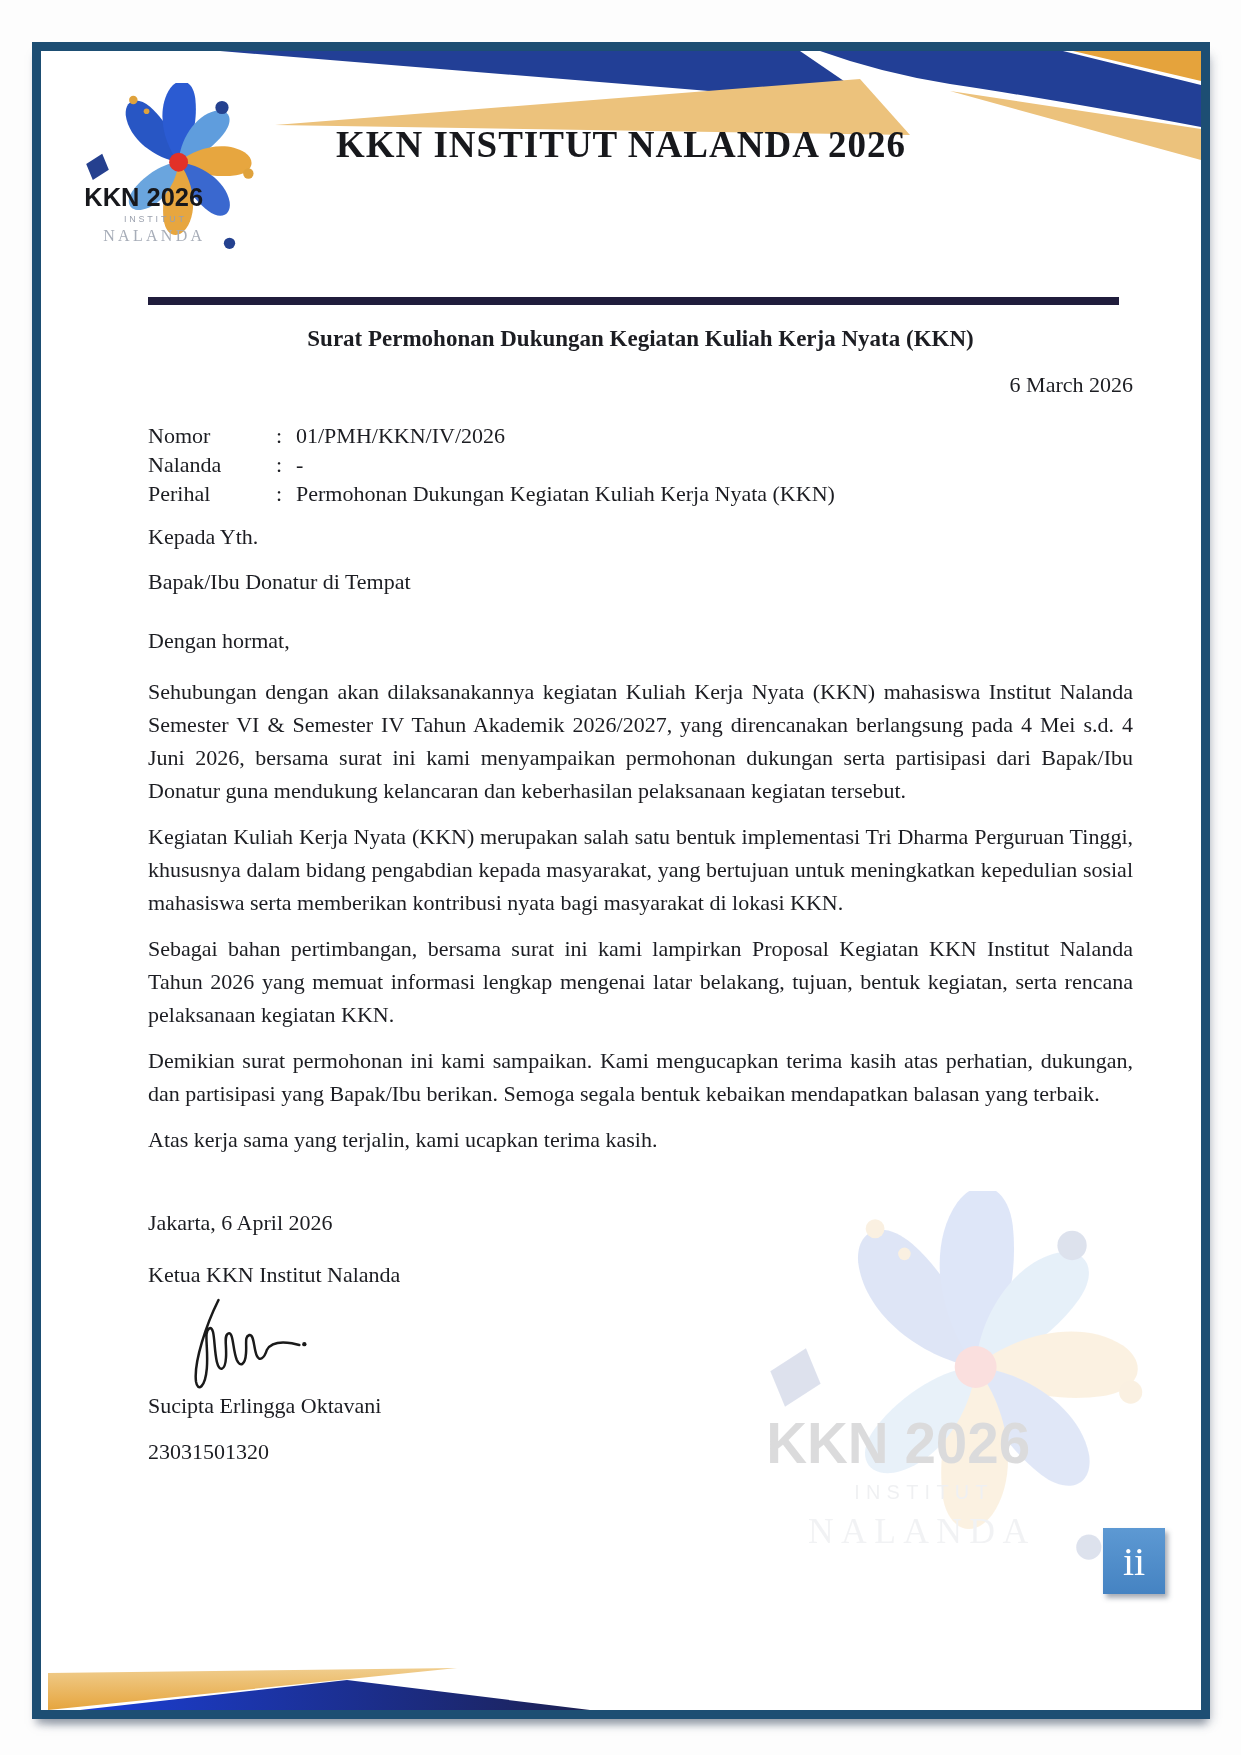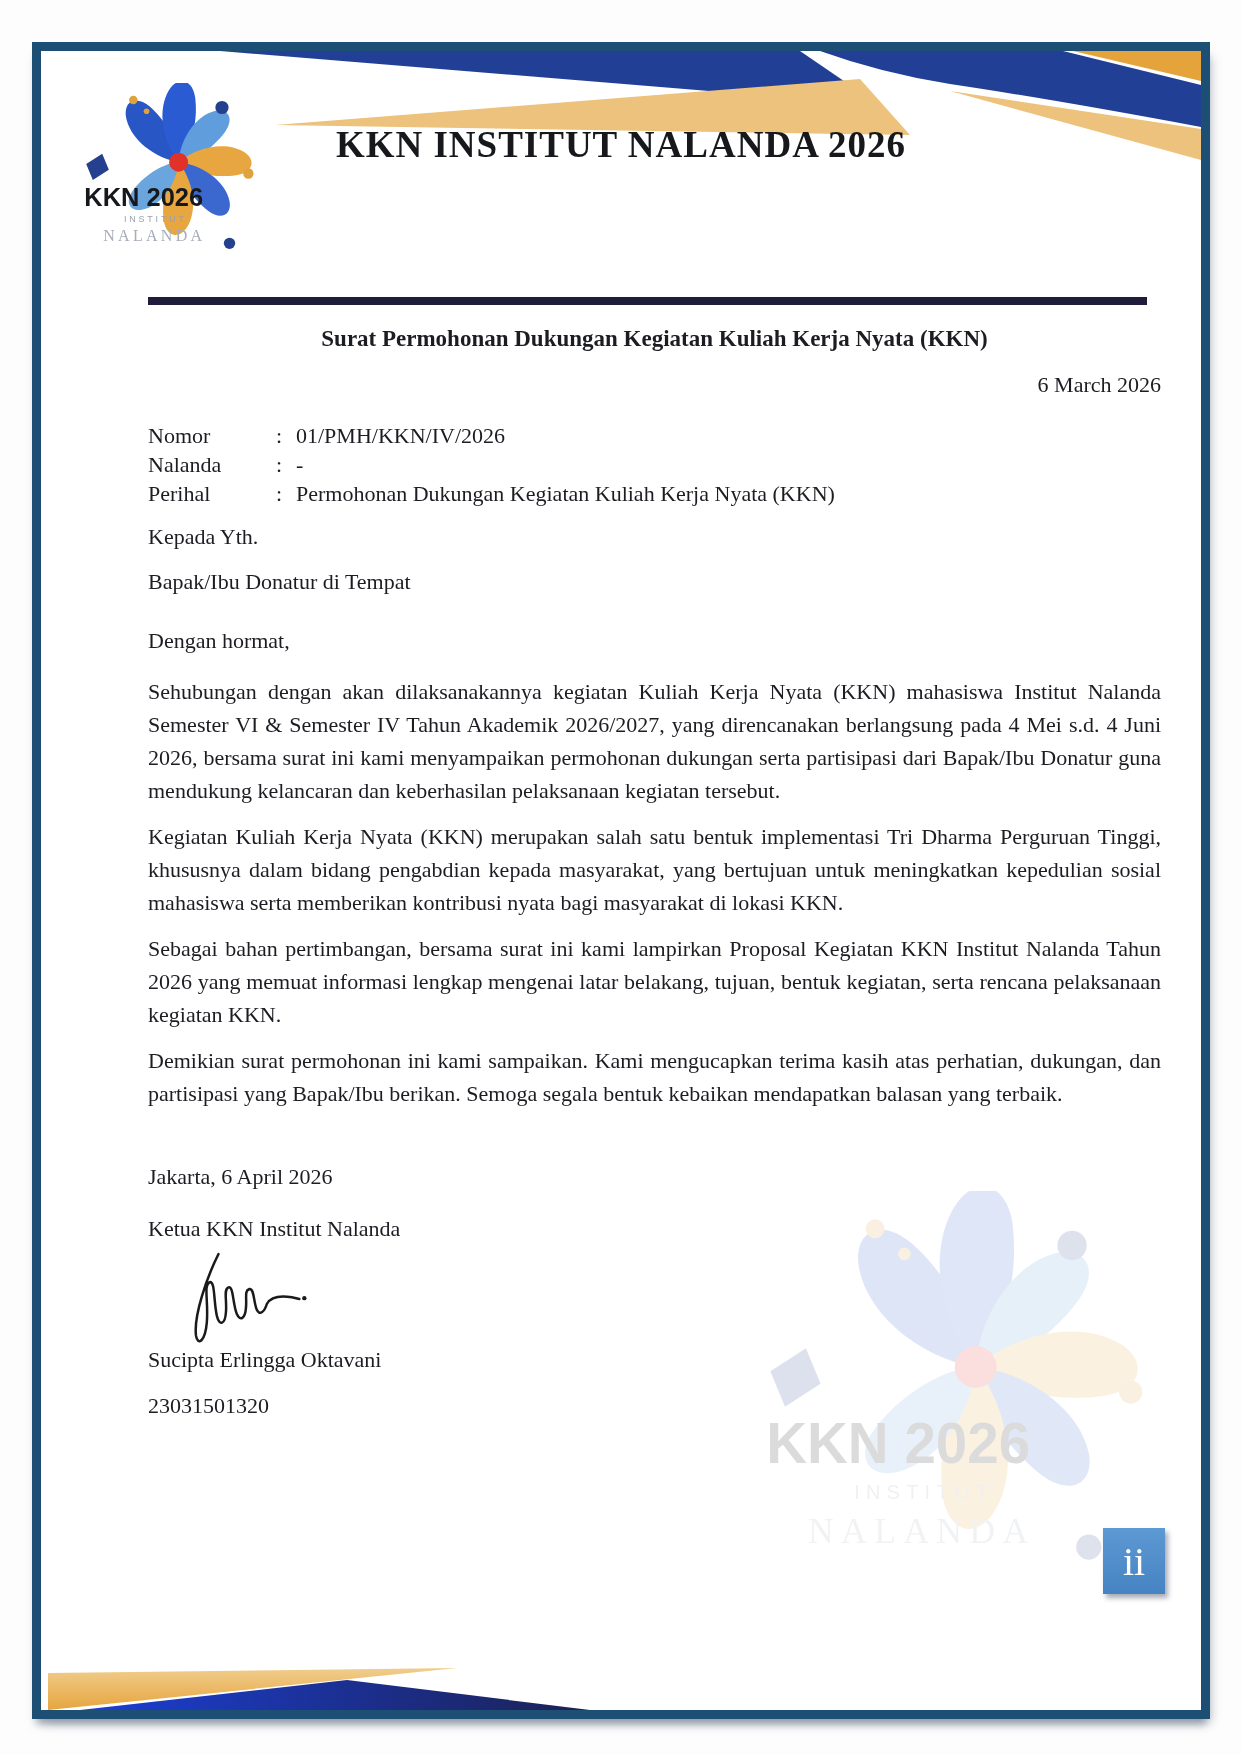--- a/index.html
+++ b/index.html
@@ -17,21 +17,21 @@
   .top-deco{position:absolute;left:0;top:0;width:1160px;height:160px;z-index:1;}
   .bottom-deco{position:absolute;left:0;bottom:0;width:560px;height:51px;z-index:1;}
   .watermark{position:absolute;left:700px;top:1140px;width:440px;height:440px;opacity:.15;z-index:0;}
   .logo{position:absolute;left:32px;top:32px;width:198px;height:198px;}
   .header{position:absolute;left:0;top:0;width:100%;height:206px;z-index:2;}
   .header-text{text-align:center;padding-top:72px;}
   .org-title{font-size:37px;font-weight:bold;color:#17181c;letter-spacing:1px;line-height:44px;}
   .addr{font-size:19px;color:#1c1d22;line-height:40px;white-space:nowrap;}
   .content{
     position:absolute;left:0;top:246px;width:100%;box-sizing:border-box;
-    padding:0 40px 0 107px;z-index:2;color:#1c1d22;font-size:22px;line-height:33px;
+    padding:0 68px 0 107px;z-index:2;color:#1c1d22;font-size:22px;line-height:33px;
   }
   .divider{height:8px;background:#201d3c;margin-right:14px;}
   .subject{margin-top:17px;text-align:center;font-weight:bold;font-size:23px;}
   .date-line{margin-top:13px;text-align:right;}
   .meta{margin-top:20px;line-height:29px;}
   .meta-row{display:flex;}
   .meta-label{width:128px;flex:none;}
   .meta-sep{width:20px;flex:none;}
   .meta-value{flex:1;}
   .line-kepada{margin-top:12px;}
@@ -147,20 +147,21 @@
 
     <div class="line-kepada">Kepada Yth.</div>
     <div class="line-bapak">Bapak/Ibu Donatur di Tempat</div>
     <div class="line-salutation">Dengan hormat,</div>
 
     <div class="para first">Sehubungan dengan akan dilaksanakannya kegiatan Kuliah Kerja Nyata (KKN) mahasiswa Institut Nalanda Semester VI &amp; Semester IV Tahun Akademik 2026/2027, yang direncanakan berlangsung pada 4 Mei s.d. 4 Juni 2026, bersama surat ini kami menyampaikan permohonan dukungan serta partisipasi dari Bapak/Ibu Donatur guna mendukung kelancaran dan keberhasilan pelaksanaan kegiatan tersebut.</div>
     <div class="para">Kegiatan Kuliah Kerja Nyata (KKN) merupakan salah satu bentuk implementasi Tri Dharma Perguruan Tinggi, khususnya dalam bidang pengabdian kepada masyarakat, yang bertujuan untuk meningkatkan kepedulian sosial mahasiswa serta memberikan kontribusi nyata bagi masyarakat di lokasi KKN.</div>
     <div class="para">Sebagai bahan pertimbangan, bersama surat ini kami lampirkan Proposal Kegiatan KKN Institut Nalanda Tahun 2026 yang memuat informasi lengkap mengenai latar belakang, tujuan, bentuk kegiatan, serta rencana pelaksanaan kegiatan KKN.</div>
     <div class="para">Demikian surat permohonan ini kami sampaikan. Kami mengucapkan terima kasih atas perhatian, dukungan, dan partisipasi yang Bapak/Ibu berikan. Semoga segala bentuk kebaikan mendapatkan balasan yang terbaik.</div>
 
+    <div class="closing">Atas kerja sama yang terjalin, kami ucapkan terima kasih.</div>
 
     <div class="sig-place">Jakarta, 6 April 2026</div>
     <div class="sig-role">Ketua KKN Institut Nalanda</div>
 
     <svg class="sig-scribble" viewBox="0 0 170 120">
       <path d="M58,6 C44,34 28,80 31,104 C33,117 42,111 44,88 C46,62 40,44 47,40 C54,37 52,62 56,80 C59,93 66,91 67,75 C68,60 64,48 70,46 C76,44 75,66 80,78 C84,87 90,84 91,70 C92,58 89,50 95,48 C101,47 100,64 104,73 C107,80 113,76 116,66 C121,57 134,56 146,58 L155,60" fill="none" stroke="#1a1a1a" stroke-width="3" stroke-linecap="round"></path>
       <circle cx="161" cy="59" r="2.6" fill="#1a1a1a"></circle>
     </svg>
 
     <div class="sig-name">Sucipta Erlingga Oktavani</div>

